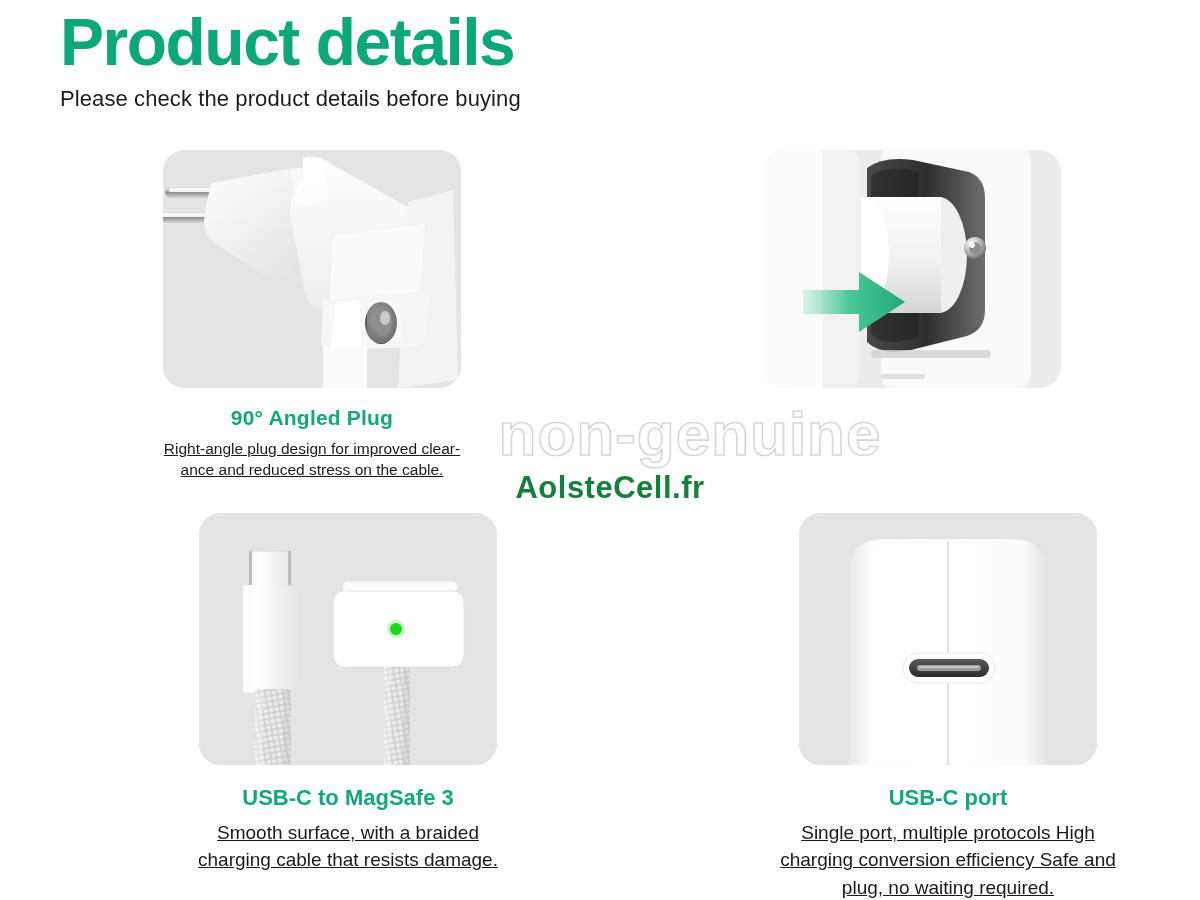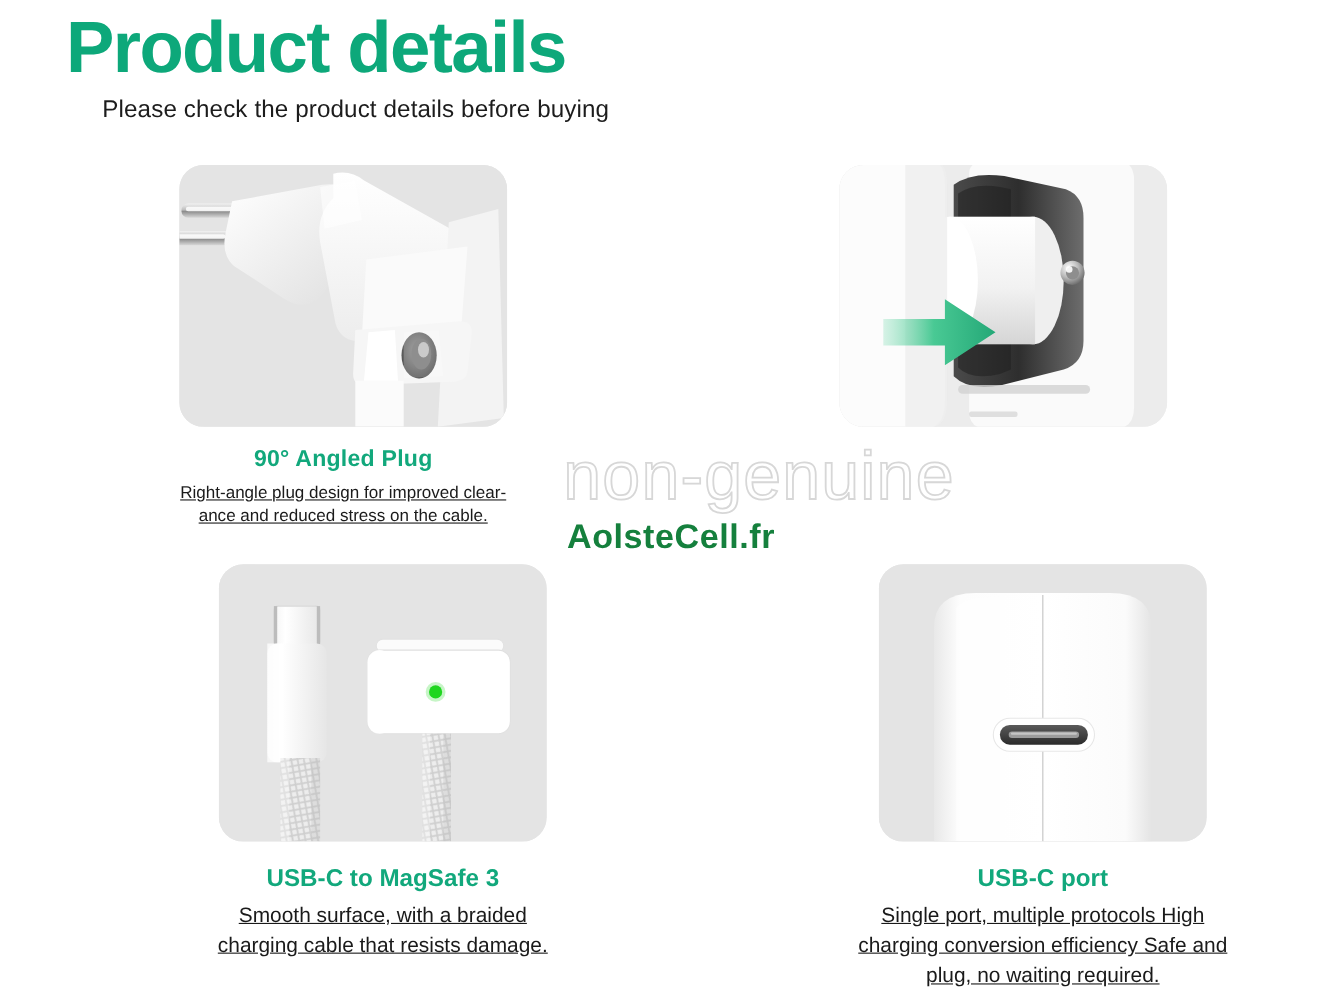--- a/index.html
+++ b/index.html
@@ -13,21 +13,21 @@
 
   
   .header{ position:absolute; left:60px; top:6px; }
   .title{
     font-family:"Liberation Sans", sans-serif;
     font-size:66px; font-weight:bold; letter-spacing:-1.5px;
     color:#0DA87A; line-height:1.12; white-space:nowrap;
   }
   .subtitle{
     margin-top:6px; font-size:22px; color:#1c1c1c; font-weight:400;
-    letter-spacing:0.1px; white-space:nowrap;margin-left:33px;
+    letter-spacing:0.1px; white-space:nowrap;
   }
 
   
   .grid{ position:absolute; left:0; top:150px; width:1200px;padding-left:12px; }
   .row{ display:flex; width:1200px; }
   .cell{ width:600px; display:flex; flex-direction:column; align-items:center; }
 
   .photo{
     position:relative;
     background:#e4e4e4;
@@ -46,21 +46,21 @@
   }
   .cap p{ color:#1a1a1a; font-size:15.5px; line-height:1.38;text-decoration:underline; }
 
   .row2 .cap h3{ font-size:22px; margin-top:20px; letter-spacing:0px; }
   .row2 .cap p{ font-size:19px; line-height:1.45; font-weight:500; }
   .row2 .cap{ width:350px; }
 
   
   .wm-outline{
     position:absolute; left:455px; top:398px;
-    font-size:62px; font-weight:normal; letter-spacing:1px;
+    font-size:62px; font-weight:bold; letter-spacing:1px;
     color:transparent;
     -webkit-text-stroke:1.6px #d7d7d7;
     pointer-events:none; white-space:nowrap;
     transform:translateX(-50%); left:690px;
   }
   .wm-solid{
     position:absolute; top:470px; left:610px; transform:translateX(-50%);
     font-size:31px; font-weight:bold; color:#15803d;
     letter-spacing:0.5px; white-space:nowrap; pointer-events:none;
   }

